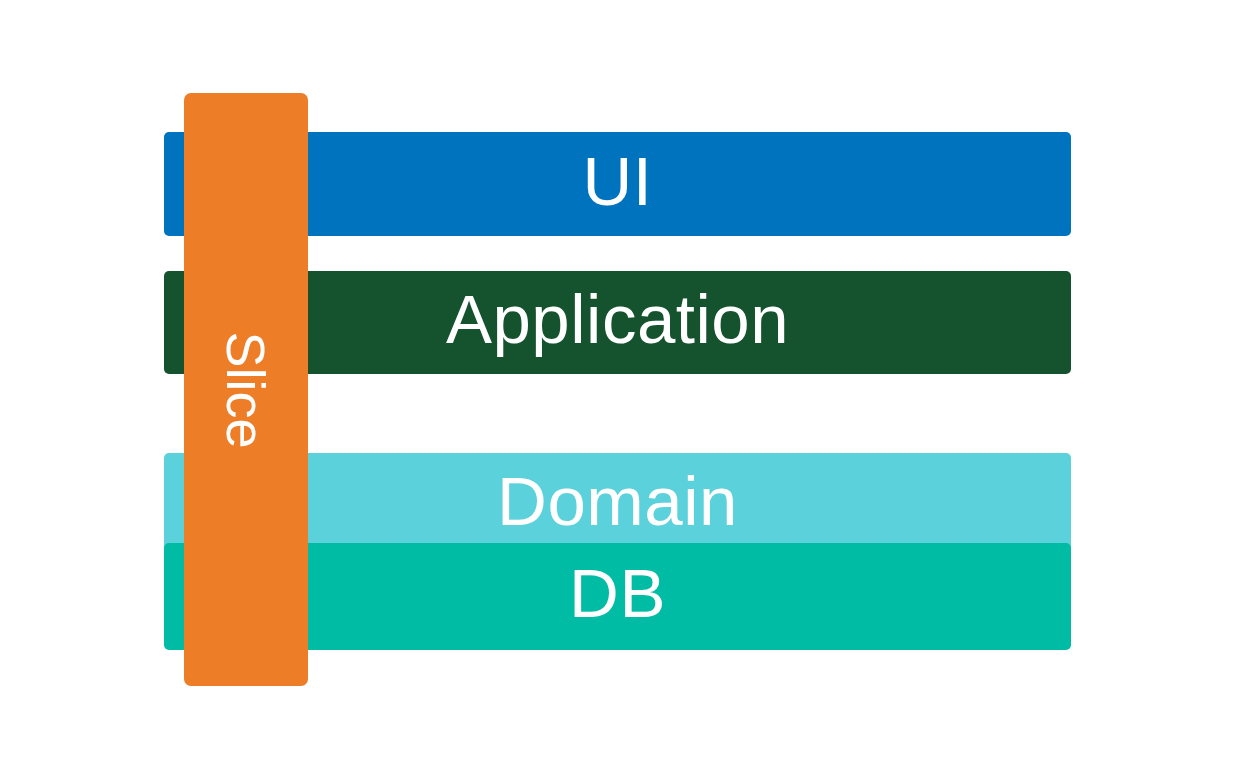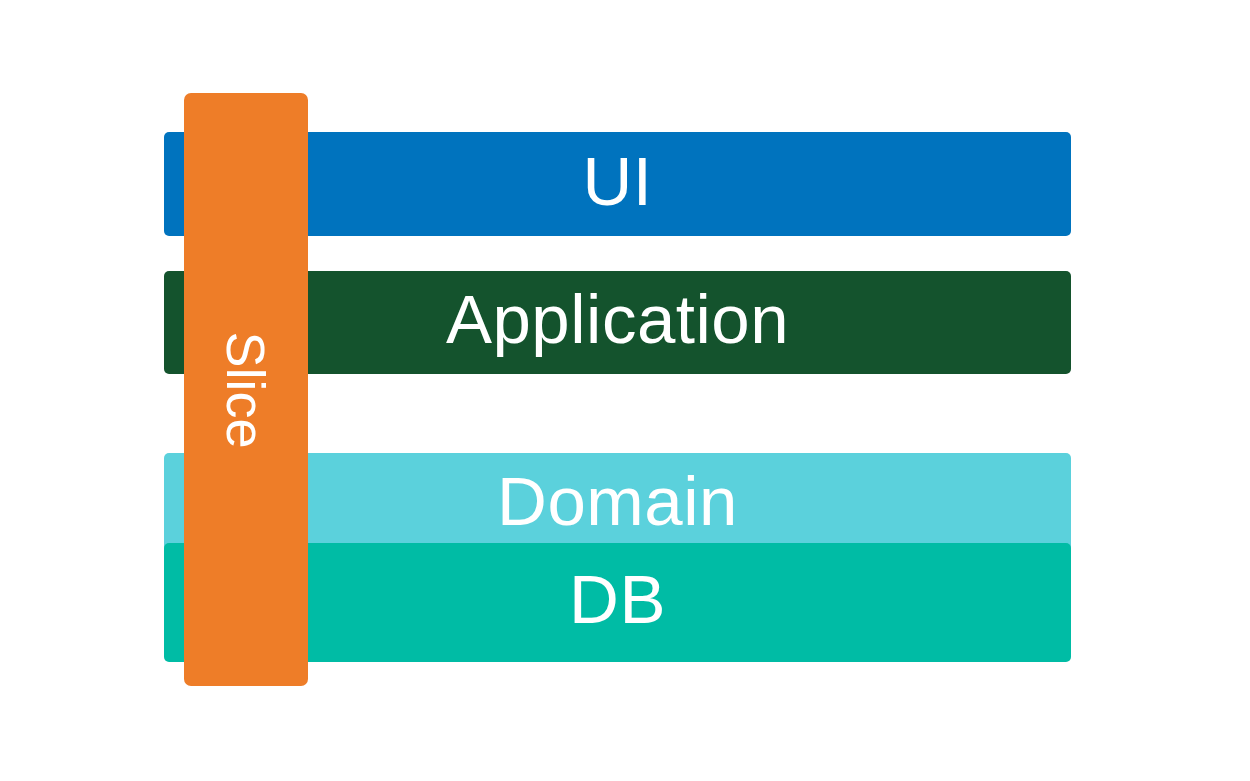--- a/index.html
+++ b/index.html
@@ -63,21 +63,21 @@
   </div>
 
   <div class="layer" style="top: 271px; height: 103px; background-color: #14532d;">
     <span class="layer-label">Application</span>
   </div>
 
   <div class="layer" style="top: 408px; height: 103px; background-color: rgb(91, 209, 220); margin-top: 45px;">
     <span class="layer-label">Domain</span>
   </div>
 
-  <div class="layer" style="top: 543px; height: 119px; background-color: rgb(0, 188, 165);">
+  <div class="layer" style="top: 543px; height: 107px; background-color: rgb(0, 188, 165);">
     <span class="layer-label">DB</span>
   </div>
 
   <div class="slice" style="background-color: rgb(238, 125, 40);">
     <span class="slice-label">Slice</span>
   </div>
 
 </div>
 
 </body></html>

